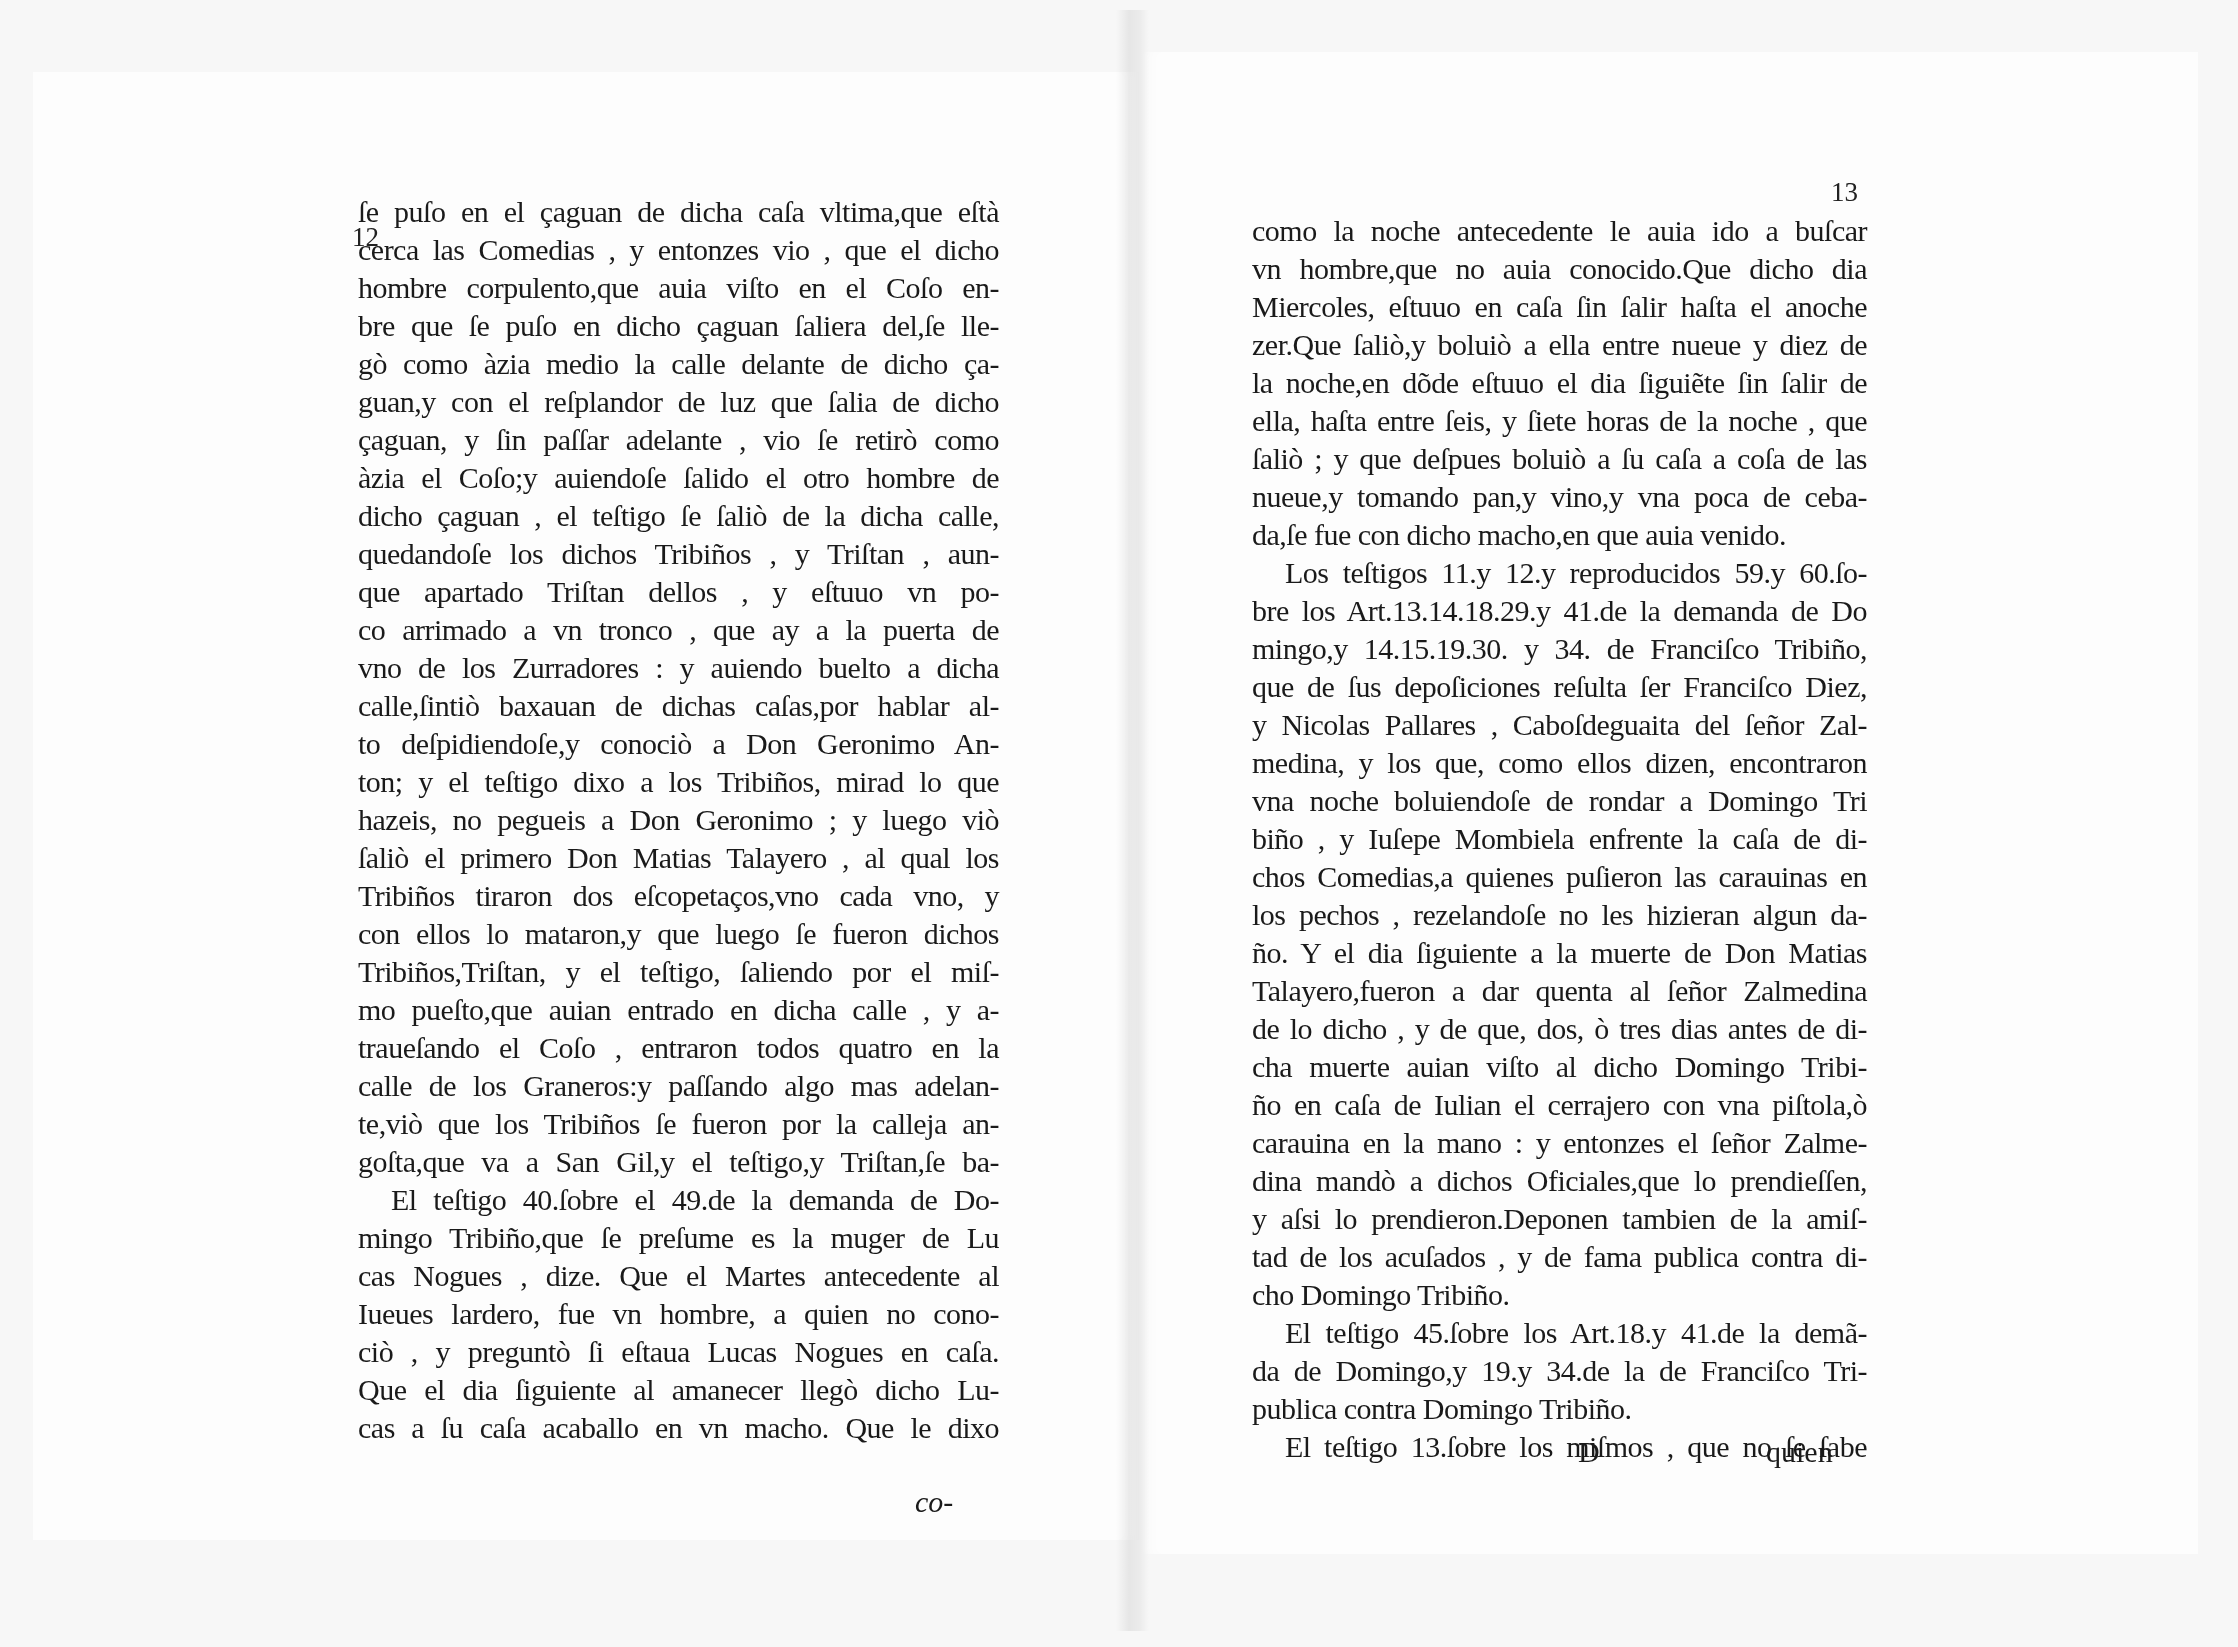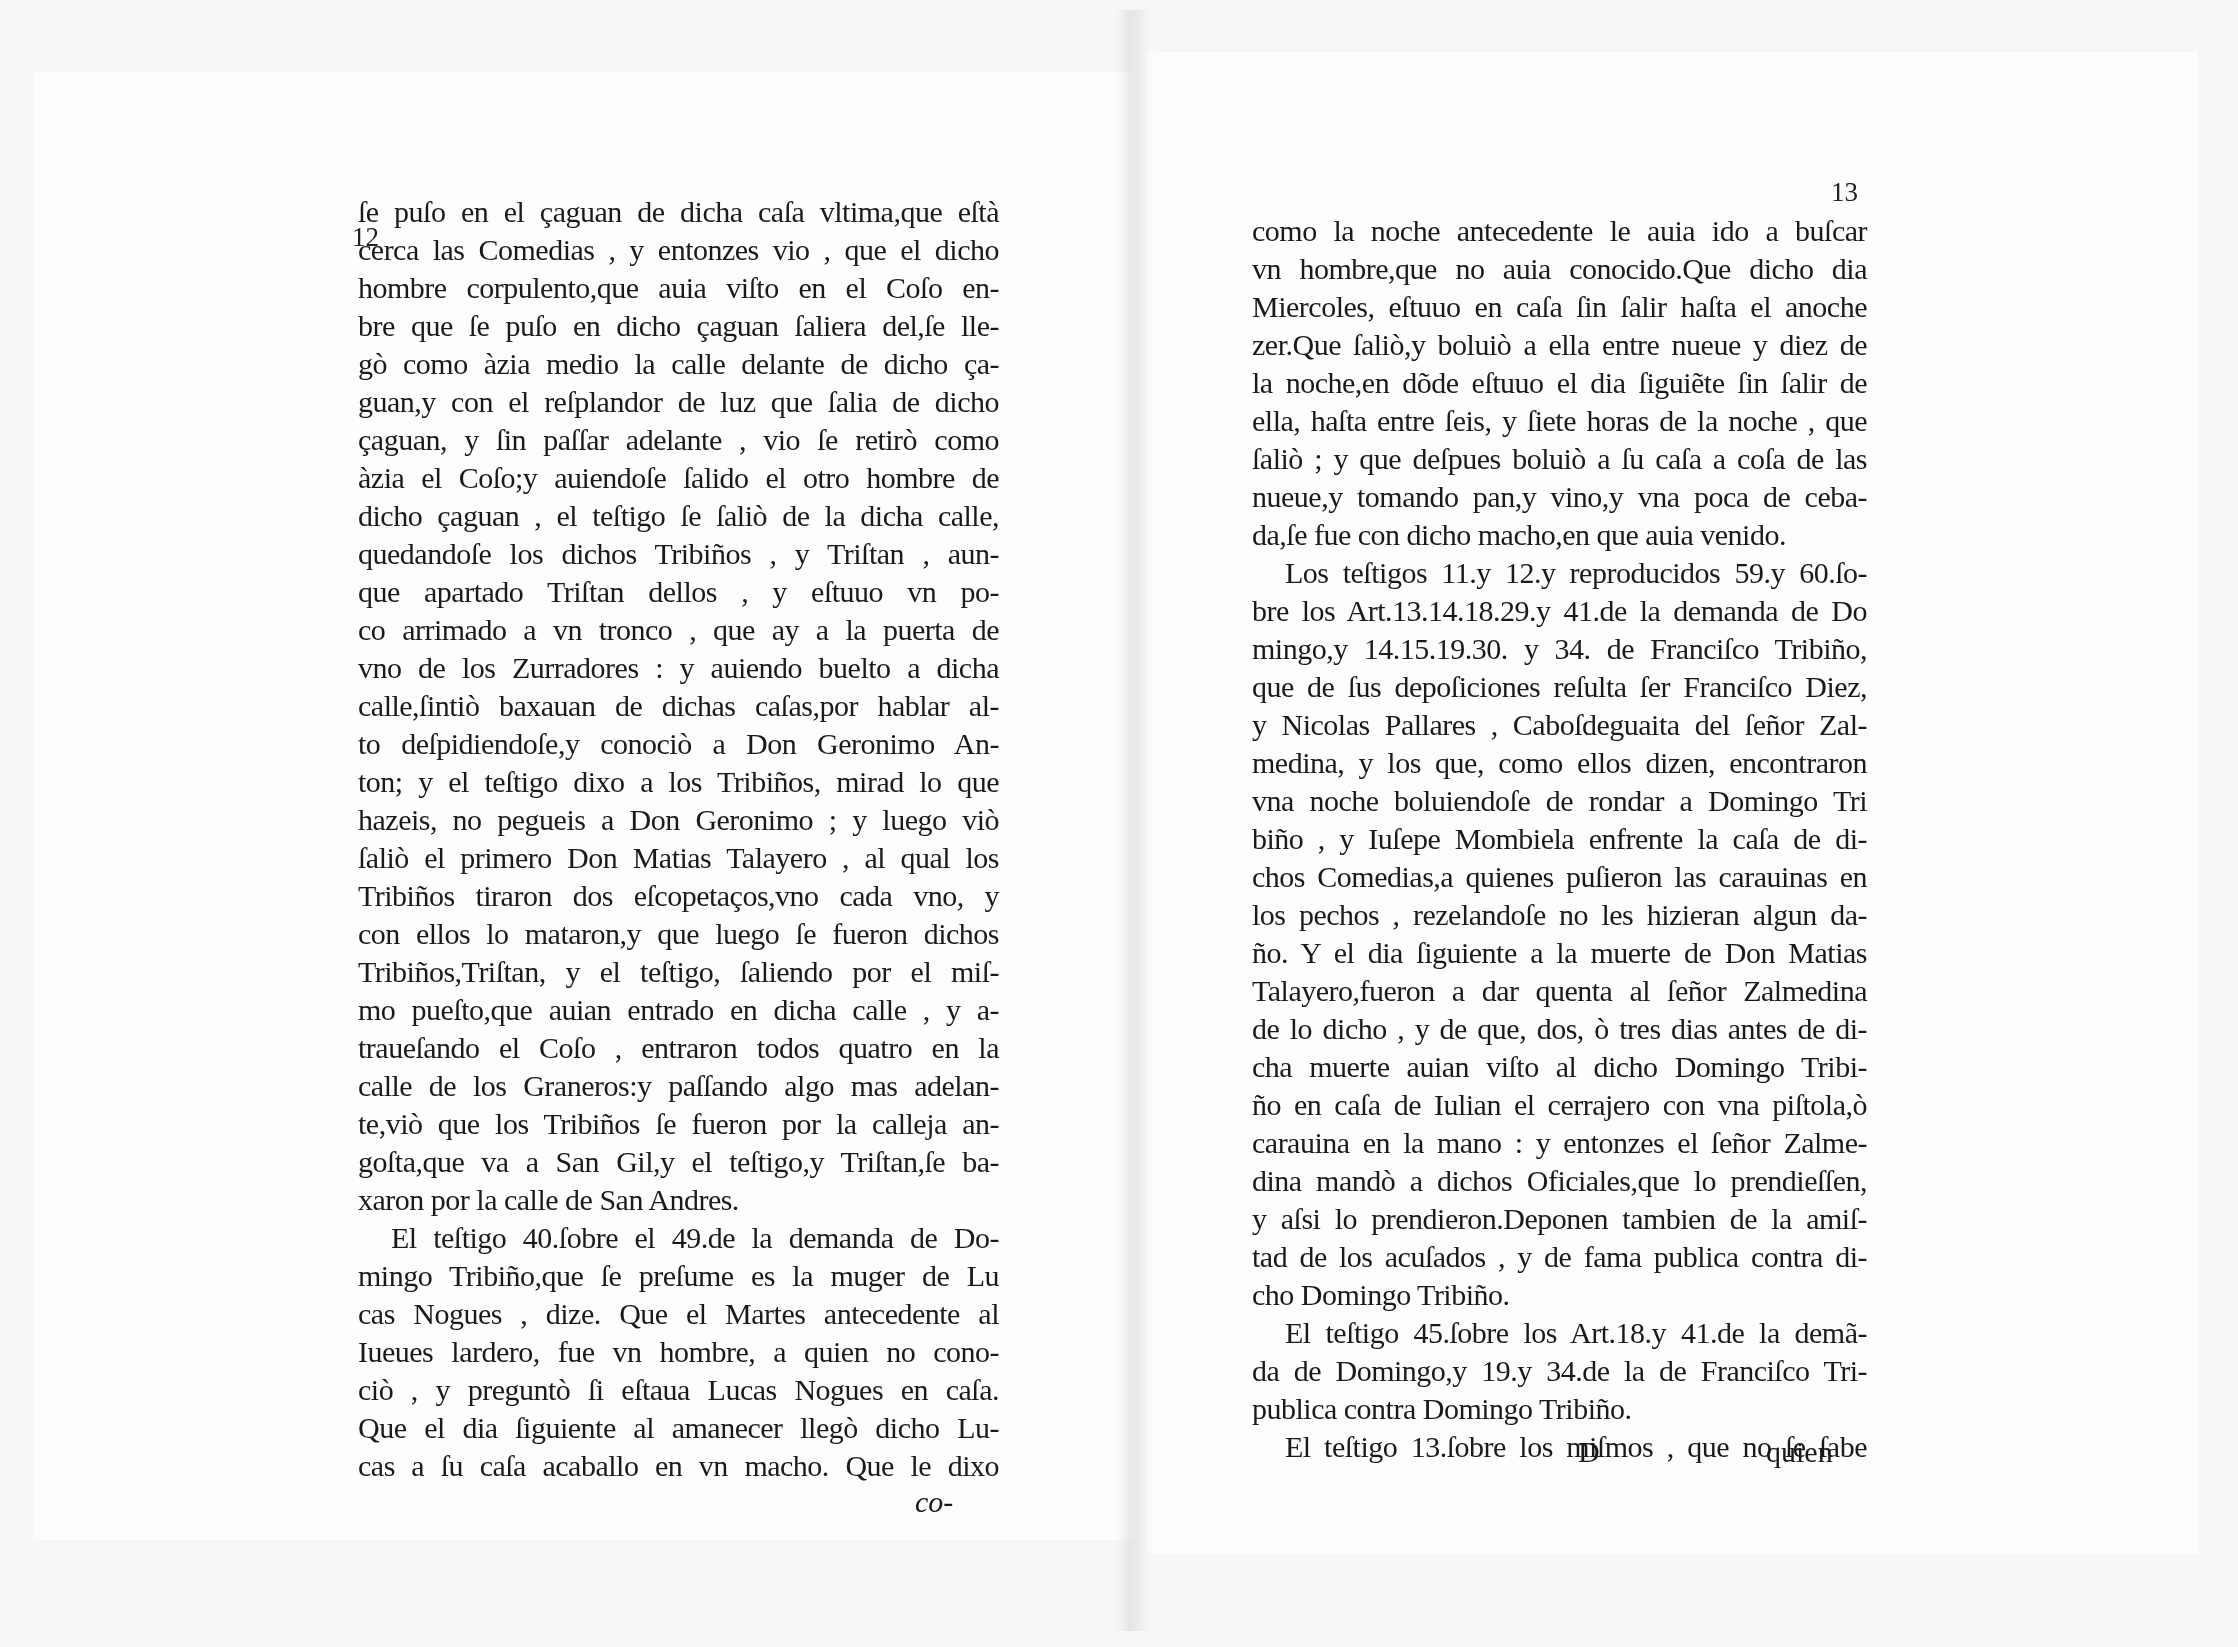--- a/index.html
+++ b/index.html
@@ -74,21 +74,20 @@
     <span class="line">hazeis, no pegueis a Don Geronimo ; y luego viò</span>
     <span class="line">ſaliò el primero Don Matias Talayero , al qual los</span>
     <span class="line">Tribiños tiraron dos eſcopetaços,vno cada vno, y</span>
     <span class="line">con ellos lo mataron,y que luego ſe fueron dichos</span>
     <span class="line">Tribiños,Triſtan, y el teſtigo, ſaliendo por el miſ-</span>
     <span class="line">mo pueſto,que auian entrado en dicha calle , y a-</span>
     <span class="line">traueſando el Coſo , entraron todos quatro en la</span>
     <span class="line">calle de los Graneros:y paſſando algo mas adelan-</span>
     <span class="line">te,viò que los Tribiños ſe fueron por la calleja an-</span>
     <span class="line">goſta,que va a San Gil,y el teſtigo,y Triſtan,ſe ba-</span>
-    <span class="line last">xaron por la calle de San Andres.</span>
     <span class="line indent">El teſtigo 40.ſobre el 49.de la demanda de Do-</span>
     <span class="line">mingo Tribiño,que ſe preſume es la muger de Lu</span>
     <span class="line">cas Nogues , dize. Que el Martes antecedente al</span>
     <span class="line">Iueues lardero, fue vn hombre, a quien no cono-</span>
     <span class="line">ciò , y preguntò ſi eſtaua Lucas Nogues en caſa.</span>
     <span class="line">Que el dia ſiguiente al amanecer llegò dicho Lu-</span>
     <span class="line">cas a ſu caſa acaballo en vn macho. Que le dixo</span>
   </div>
 <div class="column" id="column-right">
     <span class="line">como la noche antecedente le auia ido a buſcar</span>

